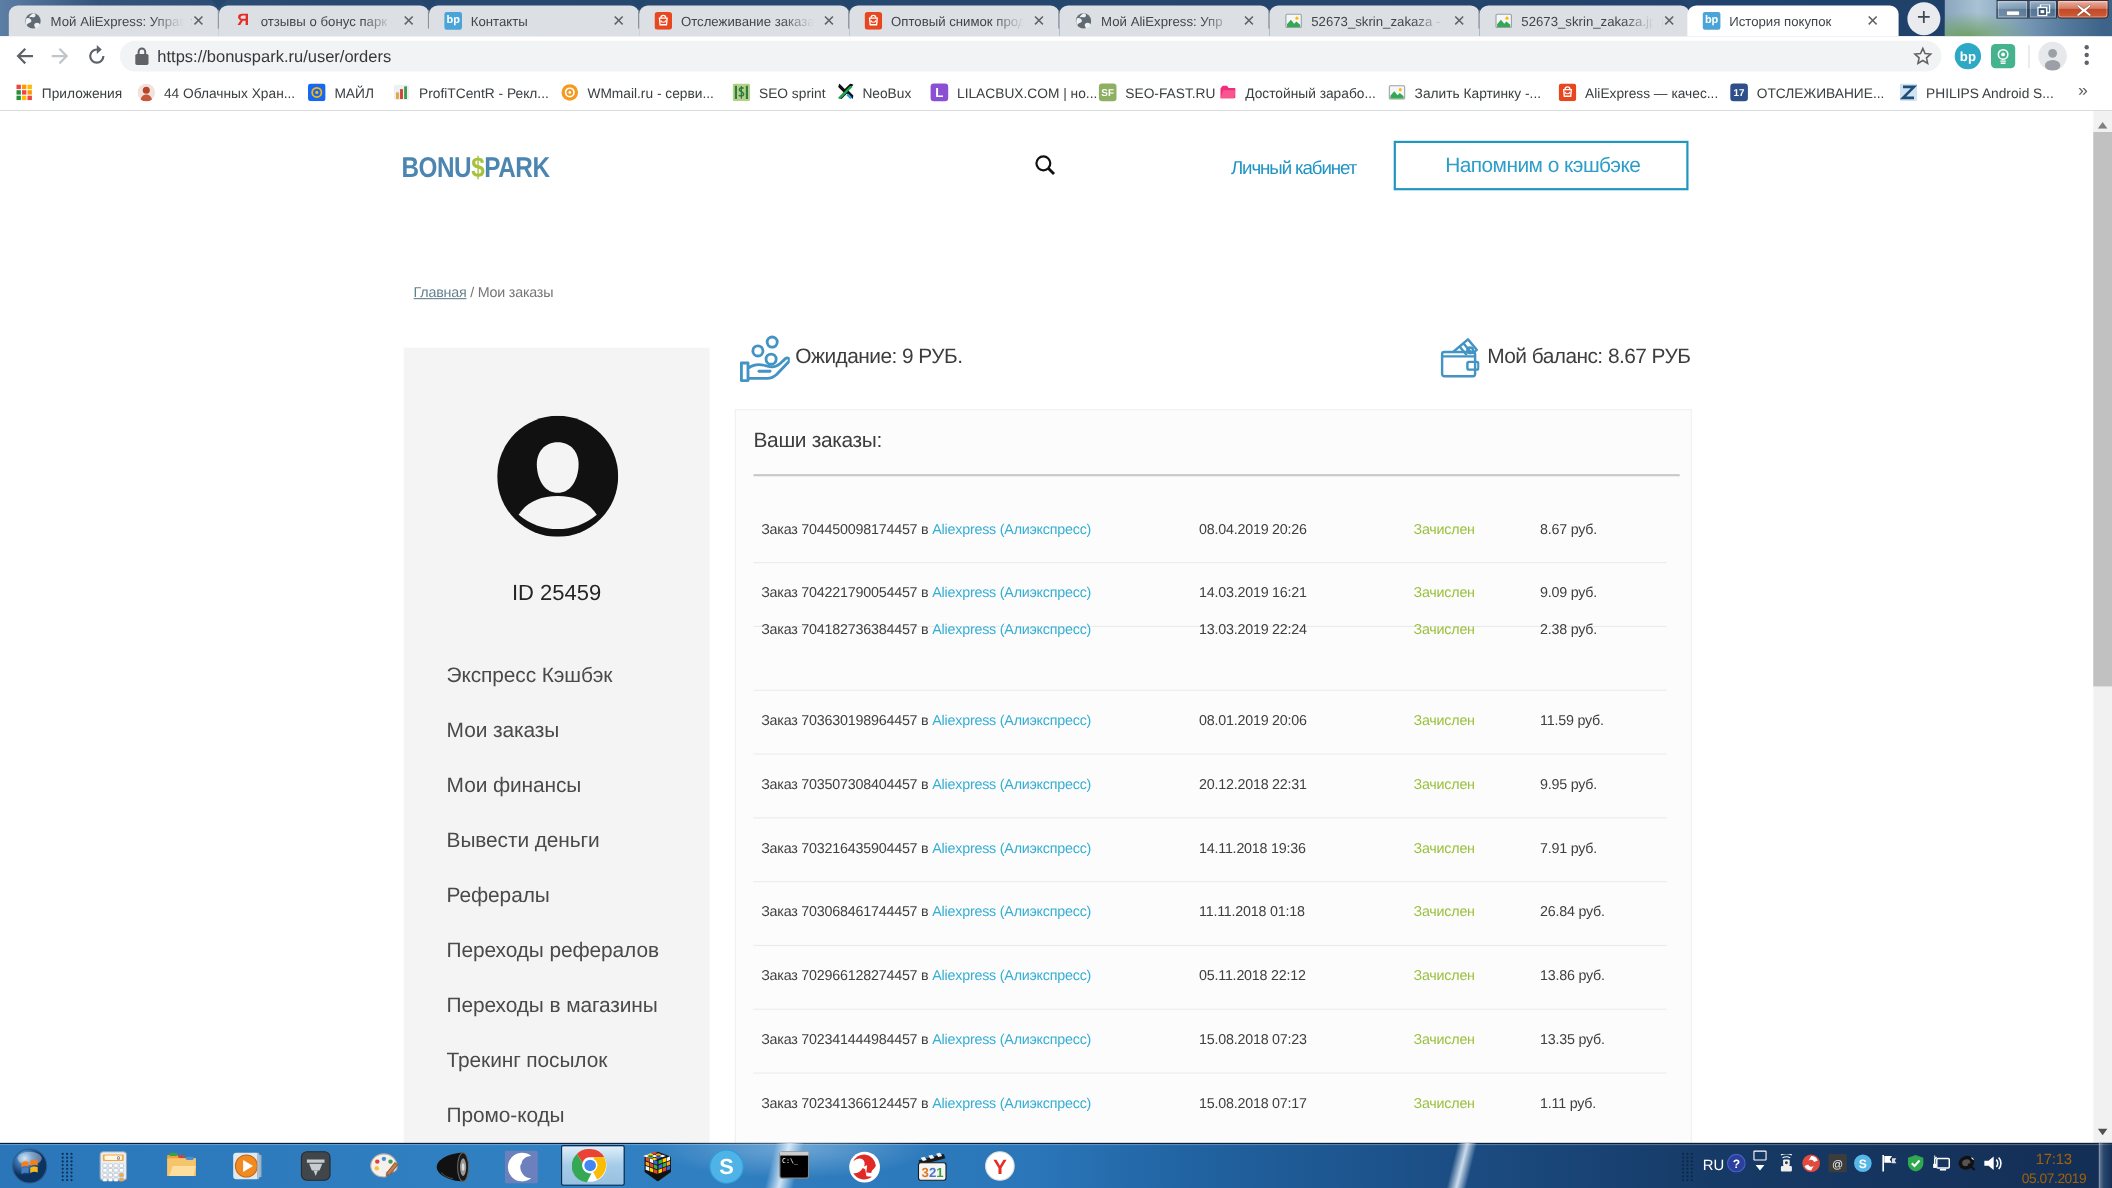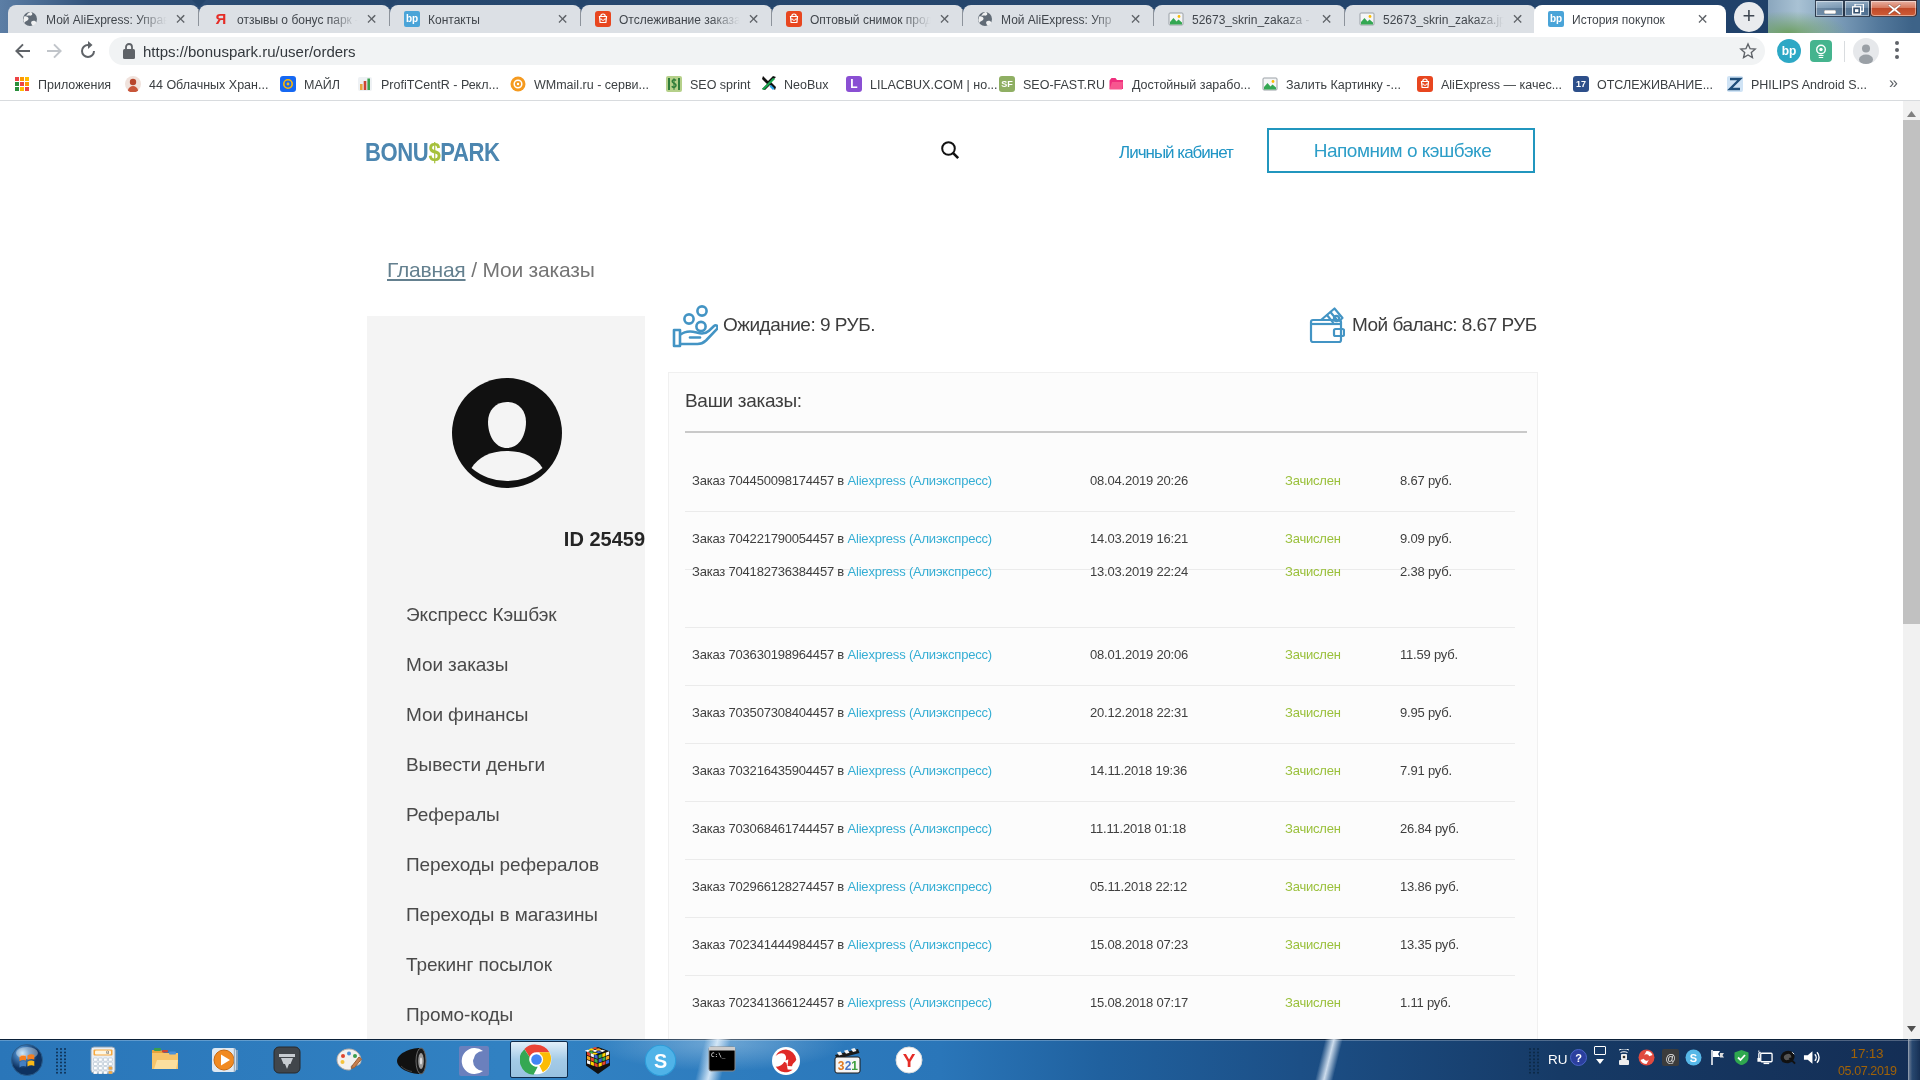--- a/index.html
+++ b/index.html
@@ -34,25 +34,25 @@
 #bbline{left:0;top:100px;width:1920px;height:1px;background:#d8dbde}
 
 #page{left:0;top:101px;width:1903px;height:938px;background:#fff;overflow:hidden}
 .logo{font-weight:bold;font-size:26px;letter-spacing:-.5px;color:#4c86b0;transform:scaleX(.85);transform-origin:0 50%}
 .logo .d{color:#a6c13c}
 #searchbox{left:557px;top:27px;width:413px;height:44px;border:1px solid #e3e3e3}
 #searchbox .ph{position:absolute;display:inline-block;left:17px;top:10px;font-size:18px;letter-spacing:-.5px;color:#b4b4b4;transform:scaleX(.84);transform-origin:0 50%}
 #searchbox .sep{position:absolute;left:372px;top:0;width:1px;height:42px;background:#e3e3e3}
 #lk{left:1119px;top:42px;font-size:17px;letter-spacing:-1px;color:#2095c5}
 #remindbtn{left:1267px;top:27px;width:268px;height:45px;border:2px solid #2196be;color:#2d9ec8;font-size:19px;letter-spacing:-.5px;text-align:center;text-indent:3px;line-height:41px}
-#crumbs{left:387px;top:157px;font-size:21px;letter-spacing:-.2px;color:#757575}
+#crumbs{left:376px;top:157px;font-size:13px;letter-spacing:-.2px;color:#757575}
 #crumbs a{color:#64808f;text-decoration:underline}
 
 #sidebar{left:367px;top:215px;width:278px;height:723px;background:#f4f4f4}
-#sid{left:367px;top:427px;width:278px;text-align:right;font-size:20px;font-weight:bold;color:#252525}
+#sid{left:367px;top:427px;width:278px;text-align:center;font-size:20px;font-weight:normal;color:#252525}
 .mi{left:406px;width:239px;height:22px;font-size:19px;letter-spacing:-.1px;color:#4a4a4a}
 
 #stat1t{left:723px;top:213px;font-size:19px;letter-spacing:-.5px;color:#3d3d3d}
 #stat2t{left:1352px;top:213px;font-size:19px;letter-spacing:-.5px;color:#3d3d3d}
 #panel{left:668px;top:271px;width:870px;height:667px;background:#fcfcfc;border:1px solid #f0f0f0;border-bottom:none}
 #vz{left:685px;top:289px;font-size:19px;letter-spacing:-.3px;color:#3d3d3d}
 #vzline{left:685px;top:330px;width:842px;height:2px;background:#c9c9c9}
 .row{left:692px;width:830px;height:20px;font-size:13px;letter-spacing:-.2px;color:#3f3f3f;white-space:nowrap}
 .row a{color:#35aed4;text-decoration:none}
 .row .dt{position:absolute;left:398px;top:0}

